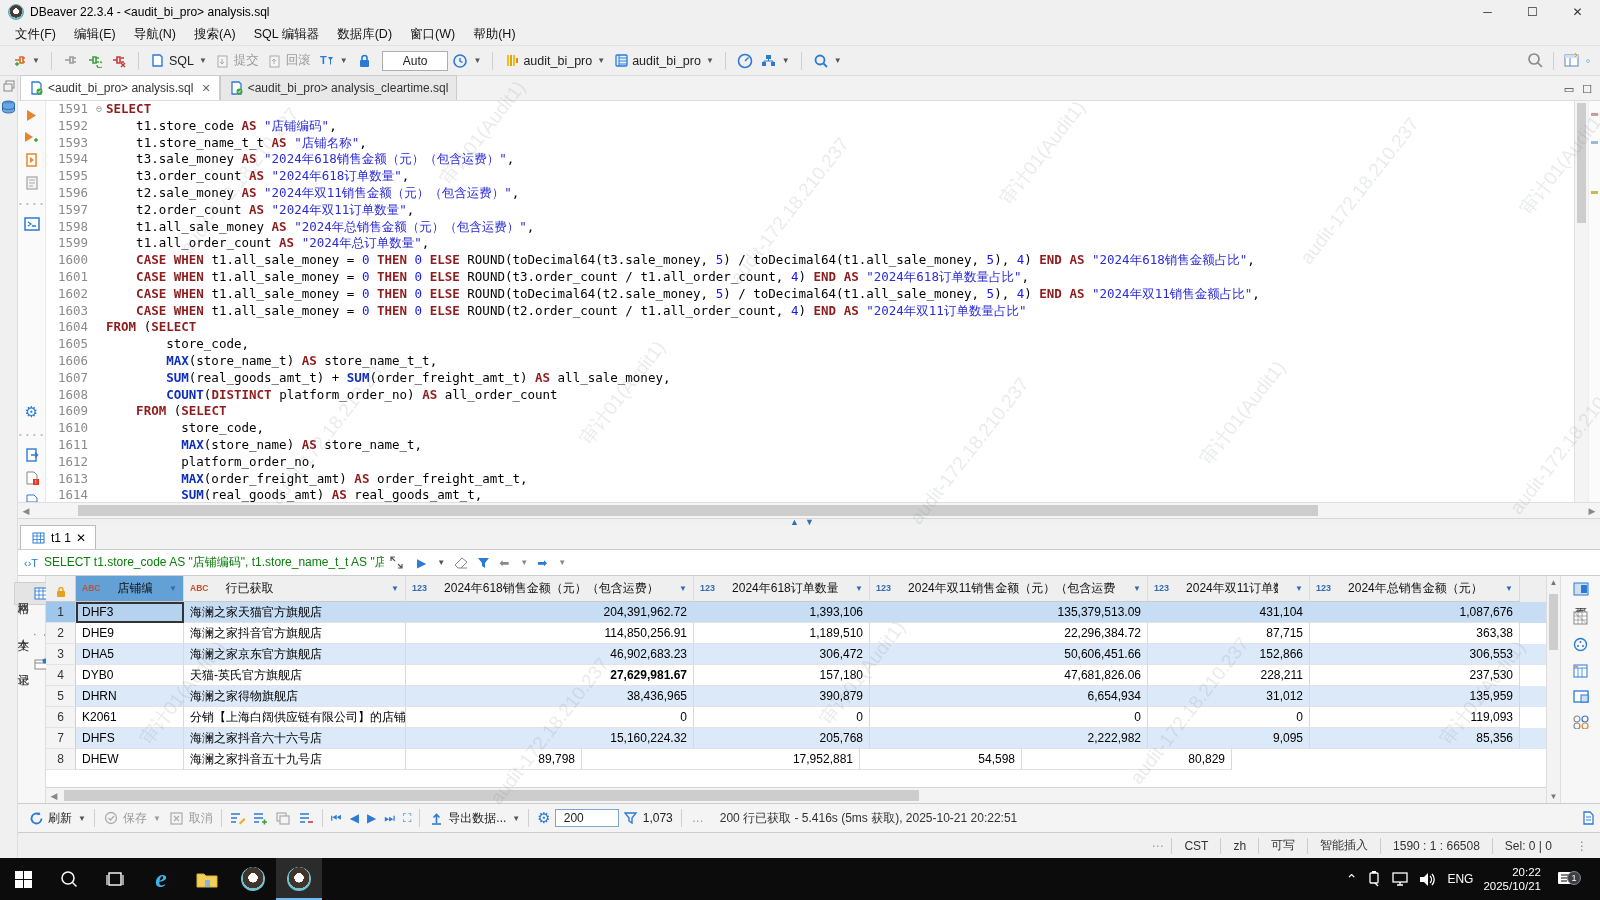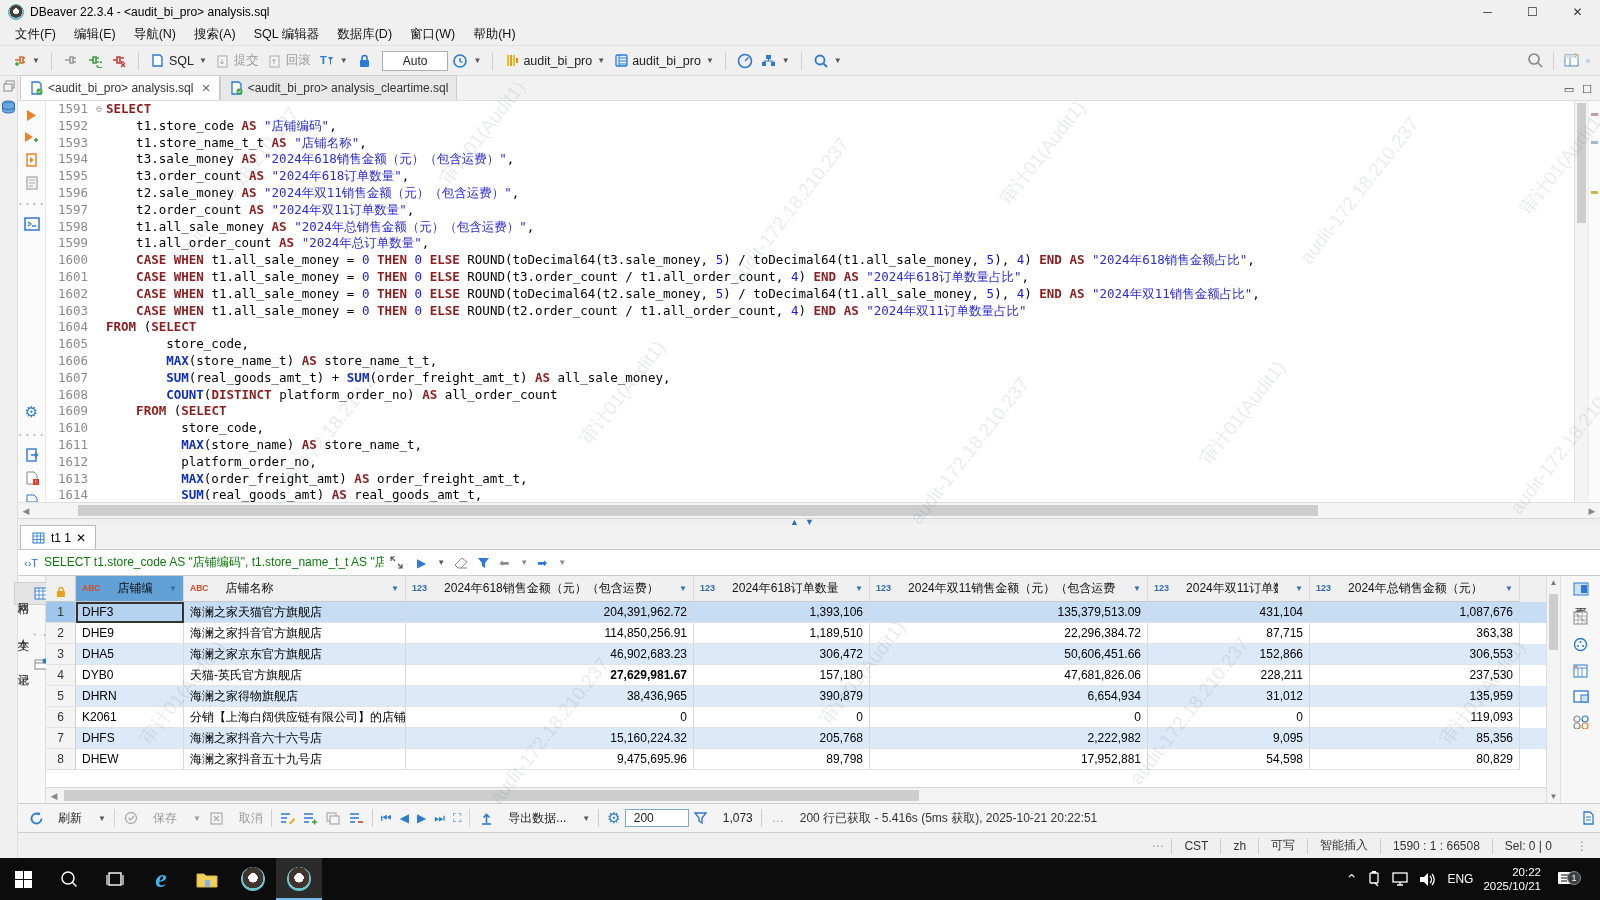--- a/index.html
+++ b/index.html
@@ -102,21 +102,21 @@
   .grid-hscroll { height:16px; border-top:1px solid #d5d5d5; background:#f3f3f3; display:flex; align-items:center; position:relative; }
   .grid-hscroll .thumb { position:absolute; left:18px; width:855px; top:2px; bottom:2px; background:#cdcdcd; }
   .grid-vscroll { width:14px; background:#f3f3f3; border-left:1px solid #ddd; position:relative; }
   .grid-vscroll .thumb { position:absolute; top:18px; left:2px; right:2px; height:56px; background:#cdcdcd; }
   .grid-vscroll .va { position:absolute; left:0; right:0; text-align:center; color:#777; font-size:8px; }
   .right-panel { width:40px; border-left:1px solid #ddd; background:#f7f7f7; display:flex; flex-direction:column; align-items:center; gap:12px; padding-top:6px; font-size:11.5px; color:#333; }
   .right-panel .vlabel { writing-mode:vertical-rl; display:flex; align-items:center; gap:3px; }
 
   
   .res-toolbar { height:29px; border-top:1px solid #ccc; background:#f4f4f4; display:flex; align-items:center; font-size:12px; padding:0 6px; color:#222; }
-  .rt-btn { display:flex; align-items:center; gap:14px; padding:2px 4px; }
+  .rt-btn { display:flex; align-items:center; gap:4px; padding:2px 4px; }
   .rt-btn.dis { color:#9a9a9a; }
   .blue { color:#2b7ad6; }
   .gray { color:#9a9a9a; }
   .fetch-box { border:1px solid #7aa7d4; background:#fff; padding:1px 8px; width:64px; font-size:12px; }
   .rt-status { margin-left:10px; color:#333; white-space:nowrap; overflow:hidden; }
   .rt-end { margin-left:auto; color:#2b7ad6; }
 
   
   .statusbar { height:26px; border-top:1px solid #ccc; background:#f0f0f0; display:flex; align-items:center; font-size:12px; color:#333; }
   .sb-spacer { flex:1; }
@@ -563,21 +563,21 @@
                         <path d="M3 4 v-1.5 a2 2 0 0 1 4 0 v1.5" stroke="#e8a11a" stroke-width="1.4" fill="none"></path>
                       </svg>
                     </div>
                     <div class="g-cell selcol" style="width: 108px;">
                       <span class="ht-abc">ABC</span>
                       <span class="h-label">店铺编码</span>
                       <span class="h-sort">▼</span>
                     </div>
                     <div class="g-cell" style="width: 222px;">
                       <span class="ht-abc">ABC</span>
-                      <span class="h-label">店铺名称</span>
+                      <span class="h-label">行已获取</span>
                       <span class="h-sort">▼</span>
                     </div>
                     <div class="g-cell" style="width: 288px;">
                       <span class="ht-123">123</span>
                       <span class="h-label">2024年618销售金额（元）（包含运费）</span>
                       <span class="h-sort">▼</span>
                     </div>
                     <div class="g-cell" style="width: 176px;">
                       <span class="ht-123">123</span>
                       <span class="h-label">2024年618订单数量</span>
@@ -666,21 +666,20 @@
                     <div class="g-cell num" style="width: 288px;">15,160,224.32</div>
                     <div class="g-cell num" style="width: 176px;">205,768</div>
                     <div class="g-cell num" style="width: 278px;">2,222,982</div>
                     <div class="g-cell num" style="width: 162px;">9,095</div>
                     <div class="g-cell num" style="width: 210px;">85,356</div>
                   </div>
                   <div class="g-row">
                     <div class="g-cell rownum">8</div>
                     <div class="g-cell" style="width: 108px;">DHEW</div>
                     <div class="g-cell" style="width: 222px;">海澜之家抖音五十九号店</div>
-                    <div class="g-cell num" style="width: 288px;">9,475,695.96</div>
                     <div class="g-cell num" style="width: 176px;">89,798</div>
                     <div class="g-cell num" style="width: 278px;">17,952,881</div>
                     <div class="g-cell num" style="width: 162px;">54,598</div>
                     <div class="g-cell num" style="width: 210px;">80,829</div>
                   </div>
                 </div>
             </div>
             <div class="grid-hscroll">
               <span class="hs-arrow">◀</span>
               <div class="thumb"></div>

